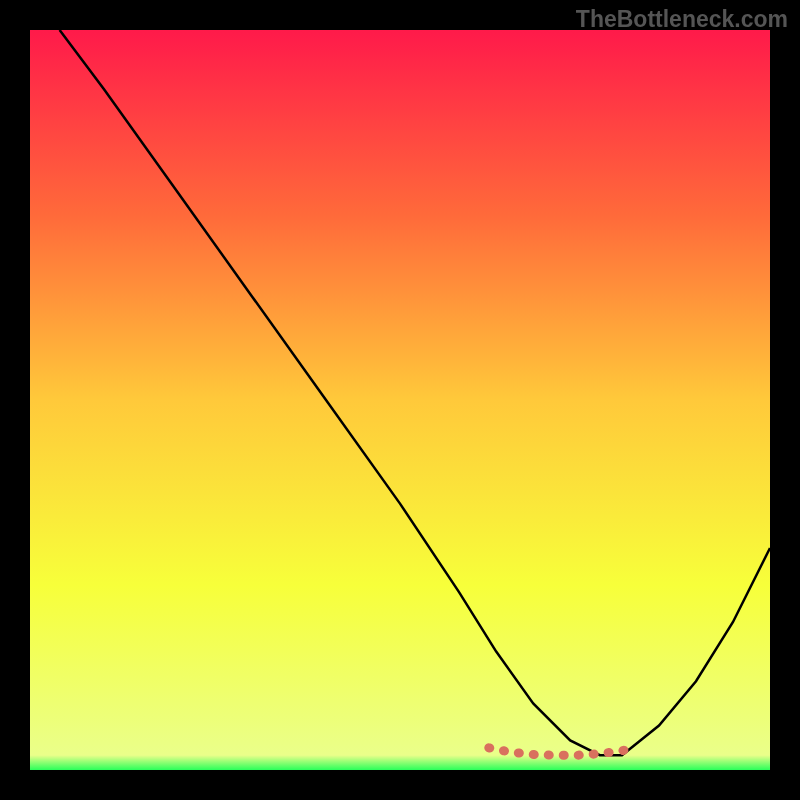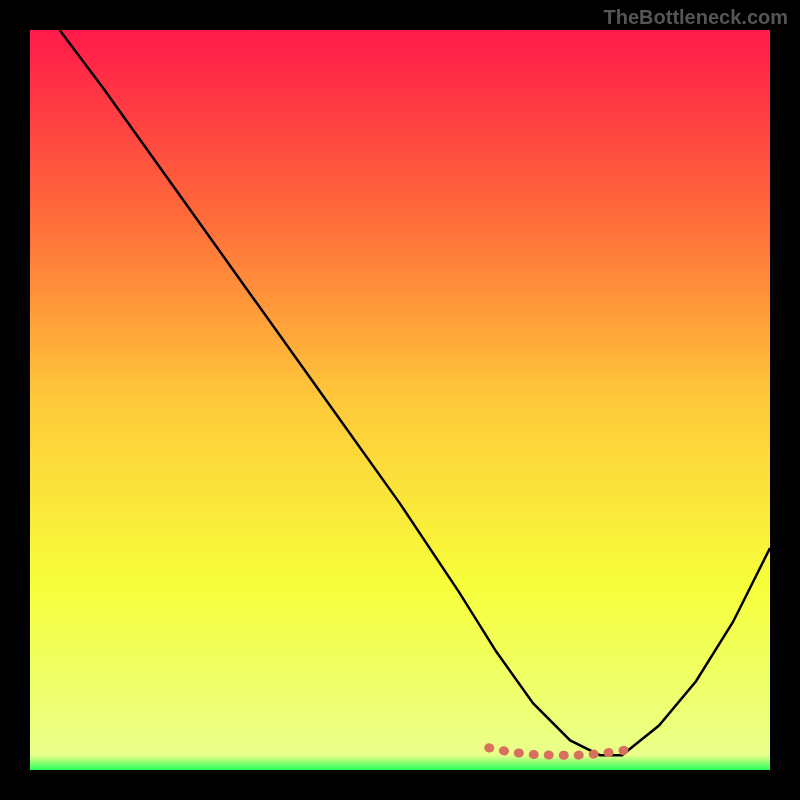--- a/index.html
+++ b/index.html
@@ -14,21 +14,21 @@
   .container {
     position: relative;
     width: 800px;
     height: 800px;
   }
   .watermark {
     position: absolute;
     top: 6px;
     right: 12px;
     color: #555;
-    font-size: 20px;
+    font-size: 23px;
     font-weight: bold;
     z-index: 10;
   }
   .plot-area {
     position: absolute;
     left: 30px;
     top: 30px;
     width: 740px;
     height: 740px;
   }

